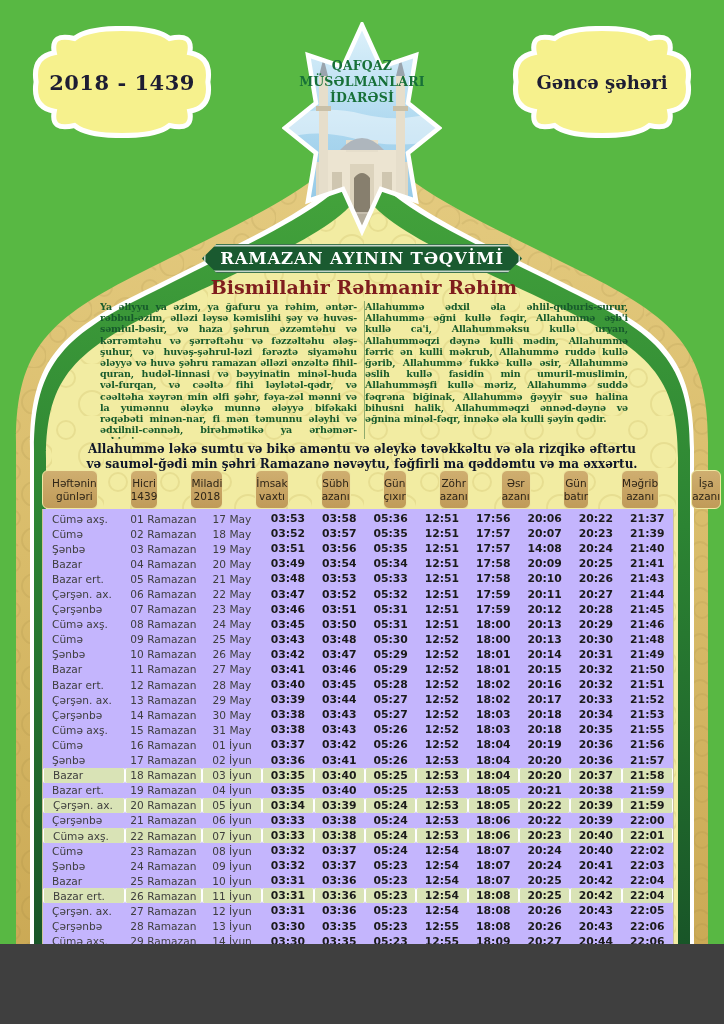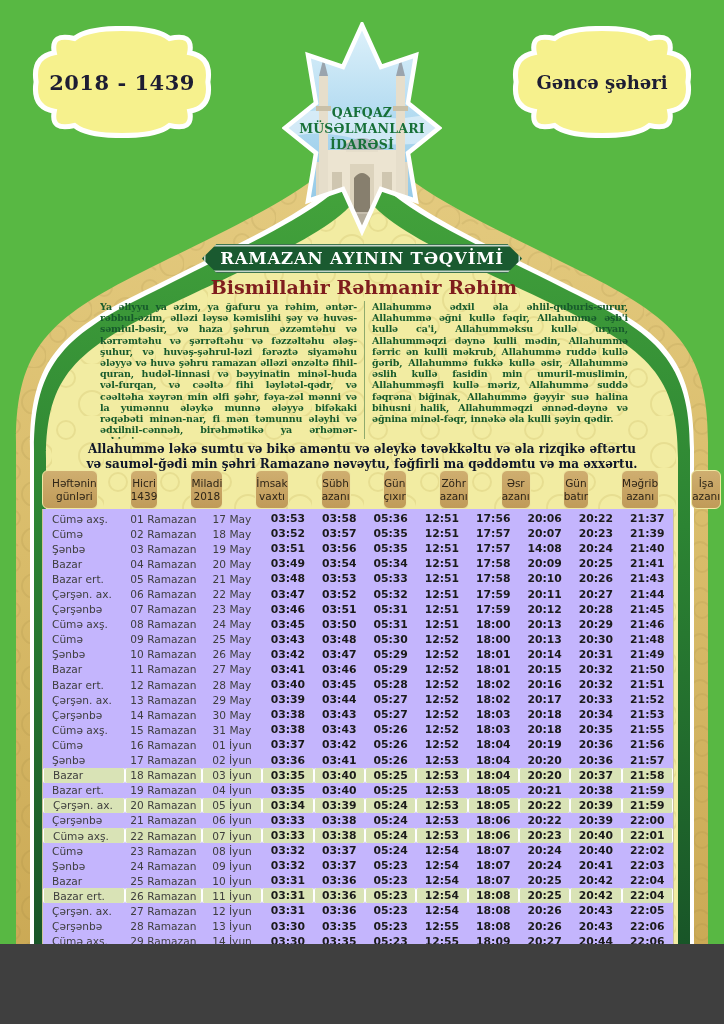--- a/index.html
+++ b/index.html
@@ -12,37 +12,37 @@
   
   .badge{position:absolute;top:26px;width:192px;height:112px;}
   .badge .badge-label{position:absolute;inset:0;display:flex;align-items:center;justify-content:center;
         font-family:"DejaVu Serif",serif;font-weight:bold;color:#1d1d33;}
   .badge-year .badge-label{font-size:21px;letter-spacing:.5px;}
   .badge-city .badge-label{font-size:18px;}
 
   
   .emblem{position:absolute;left:282px;top:22px;width:160px;height:214px;z-index:4;}
   .emblem-text{position:absolute;left:0;top:36px;width:160px;text-align:center;z-index:5;
-        font-family:"DejaVu Serif",serif;font-weight:bold;color:#177038;font-size:12.5px;line-height:16px;letter-spacing:.2px;margin-top:47px;}
+        font-family:"DejaVu Serif",serif;font-weight:bold;color:#177038;font-size:12.5px;line-height:16px;letter-spacing:.2px;}
 
   
   .banner{position:absolute;left:202px;top:243px;width:320px;height:31px;background:#1a5a30;
         clip-path:polygon(0% 50%,4.5% 4%,95.5% 4%,100% 50%,95.5% 96%,4.5% 96%);
         display:flex;align-items:center;justify-content:center;z-index:2;
         box-shadow:inset 0 0 0 2px #1a5a30, inset 0 0 0 3.5px rgba(255,255,255,.75);}
   .banner span{color:#ffffff;font-family:"DejaVu Serif",serif;font-weight:bold;font-size:16.5px;letter-spacing:.8px;}
 
   .bismillah{position:absolute;left:2px;top:276px;width:100%;text-align:center;z-index:2;
         font-family:"DejaVu Serif",serif;font-weight:bold;font-size:19px;color:#7f1d1d;}
 
   .prayers{position:absolute;left:100px;top:301px;width:528px;height:138px;display:flex;z-index:2;overflow:hidden;}
   .prayer-col{width:50%;font-family:"DejaVu Serif",serif;font-weight:bold;font-size:9.5px;line-height:11.2px;
         color:#175a2c;text-align:justify;letter-spacing:-.15px;}
   .prayer-col.left{padding-right:7px;}
-  .prayer-col.right{padding-left:7px;border-left:1px solid rgba(23,90,44,.45);}
+  .prayer-col.right{border-left:1px solid rgba(23,90,44,.45);}
 
   .prayer-bottom{position:absolute;left:82px;top:442px;width:560px;text-align:center;z-index:2;
         font-family:"DejaVu Serif",serif;font-weight:bold;font-size:12px;line-height:14.5px;color:#0f172a;}
 
   
   .qtable{position:absolute;left:42px;top:470px;width:632px;z-index:2;}
   .thead{display:flex;height:39px;gap:32px;}
   .th{display:flex;flex-direction:column;align-items:center;justify-content:center;
         background:linear-gradient(#cfae70,#c09b58);border:1.5px solid #f0e9a2;border-radius:6px;
         font-size:10.5px;line-height:12.5px;color:#2e2517;}

